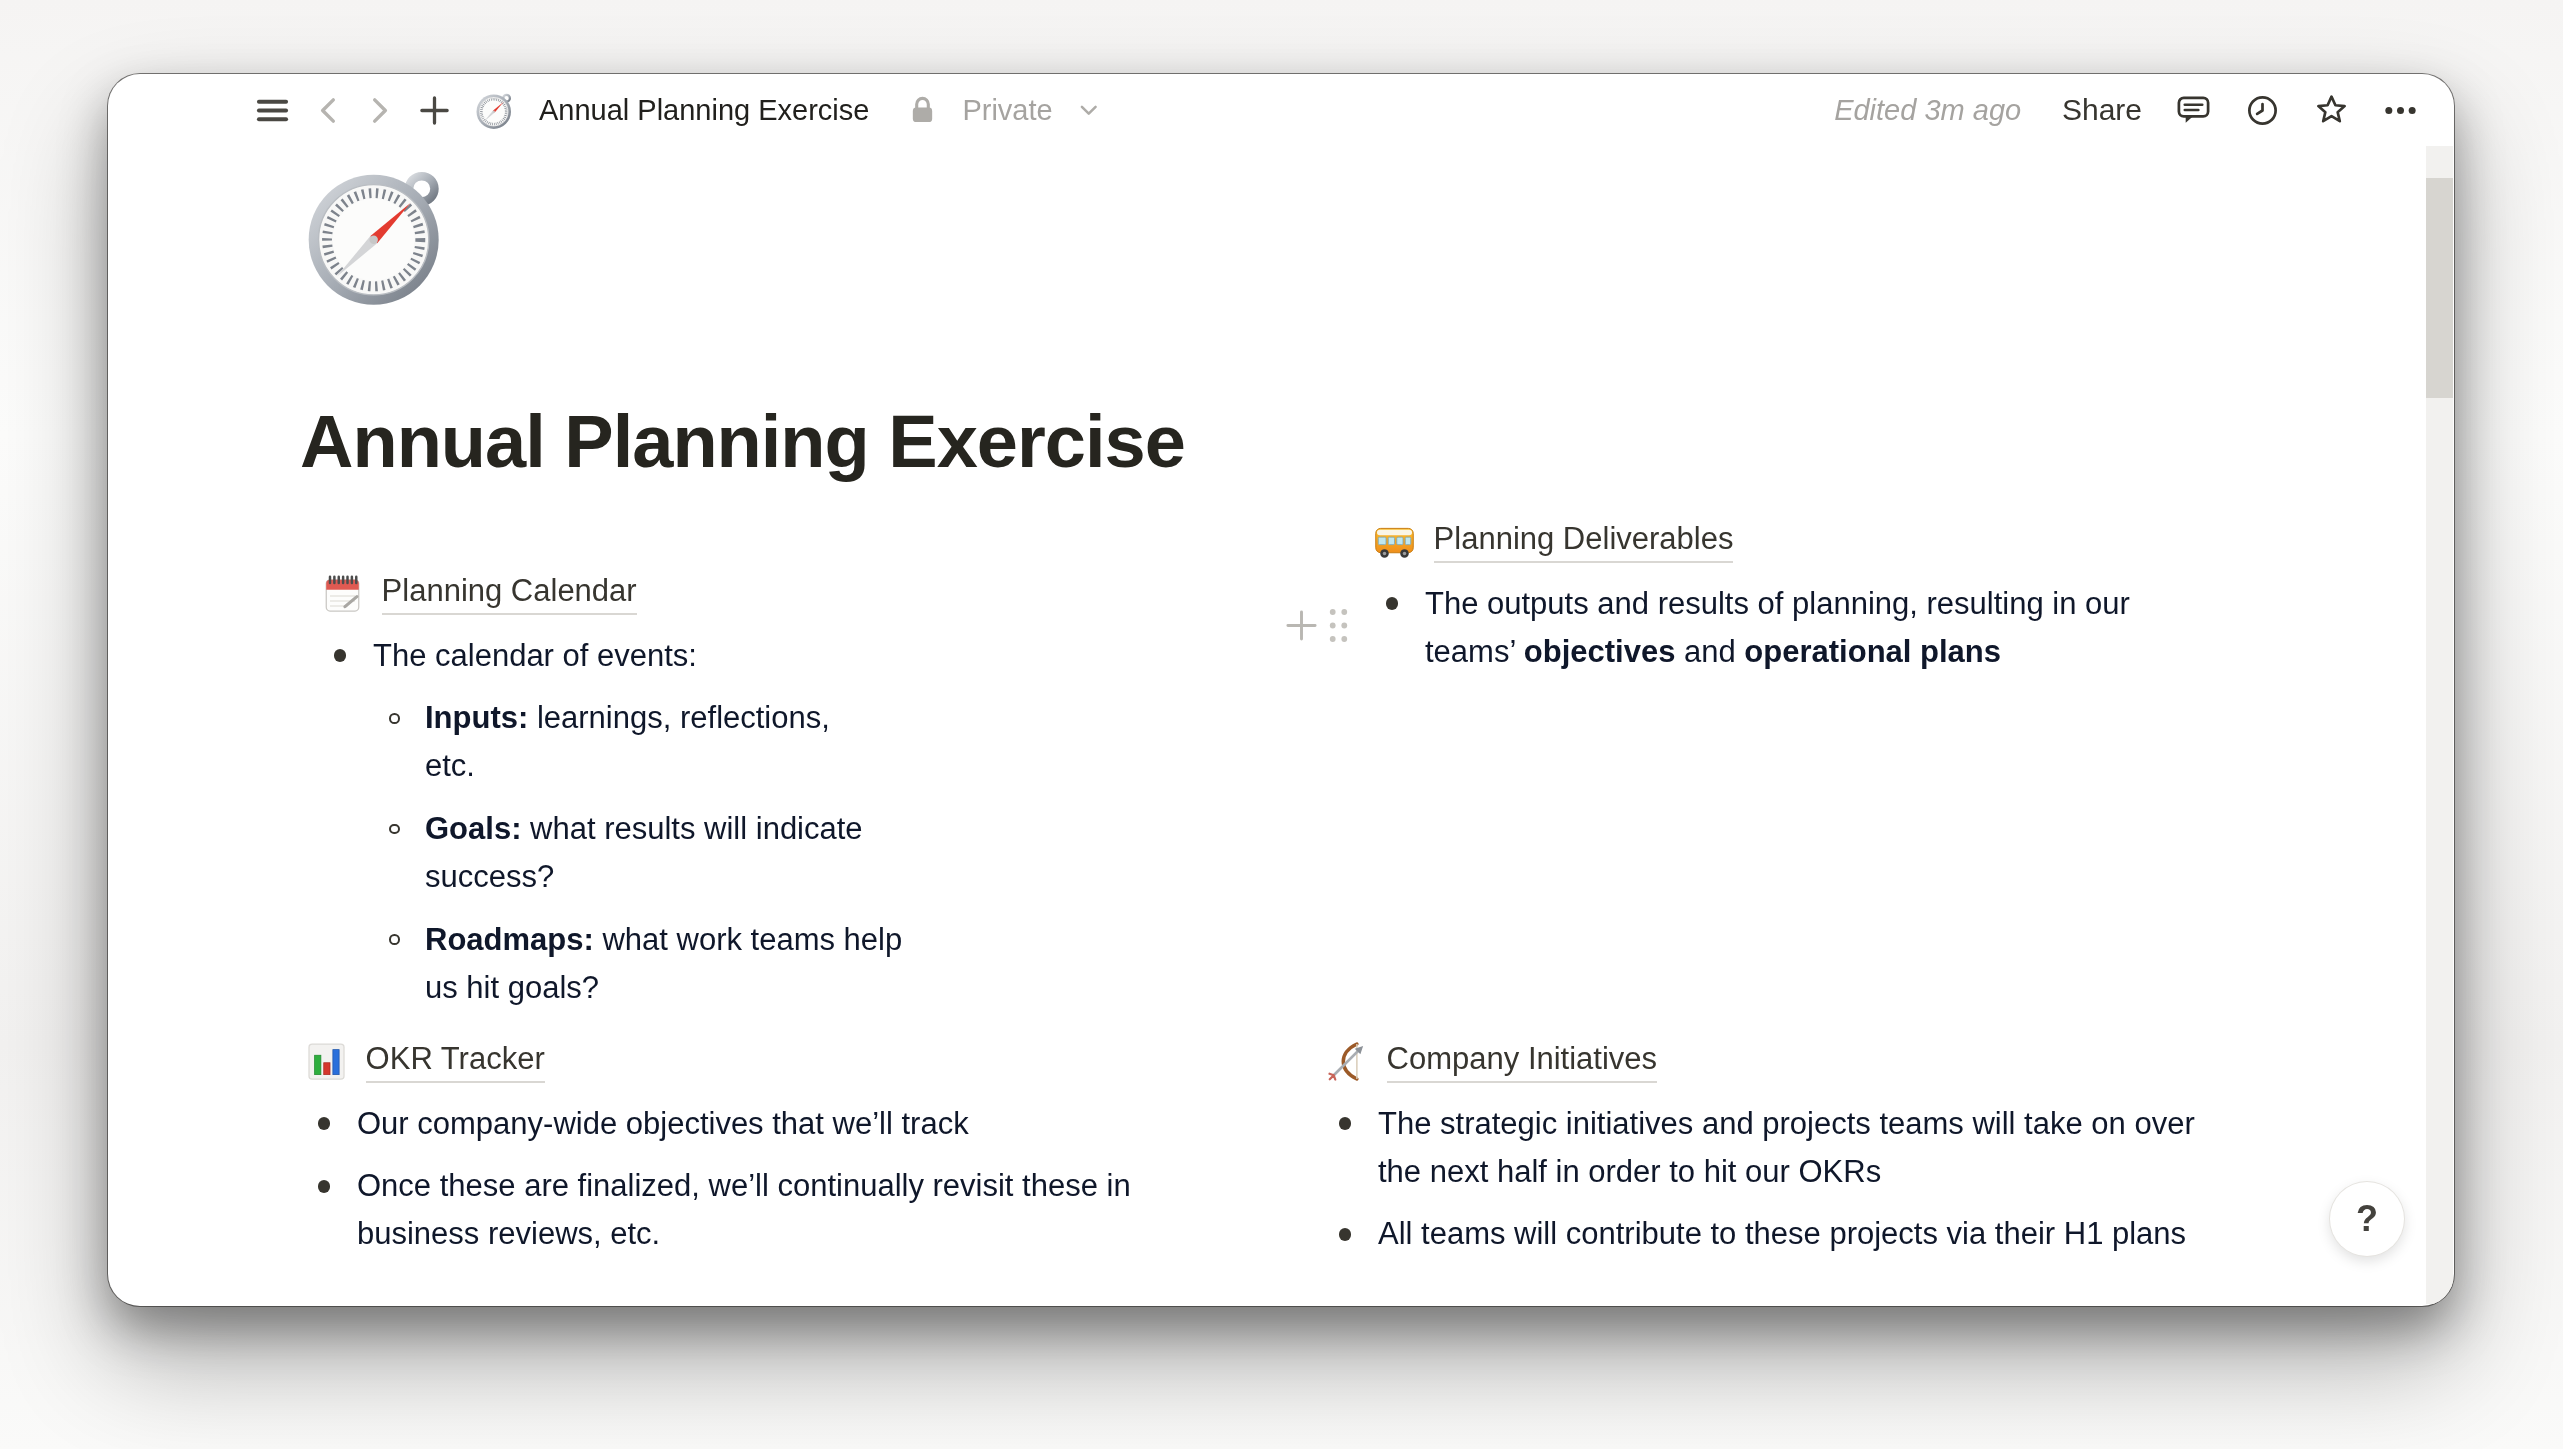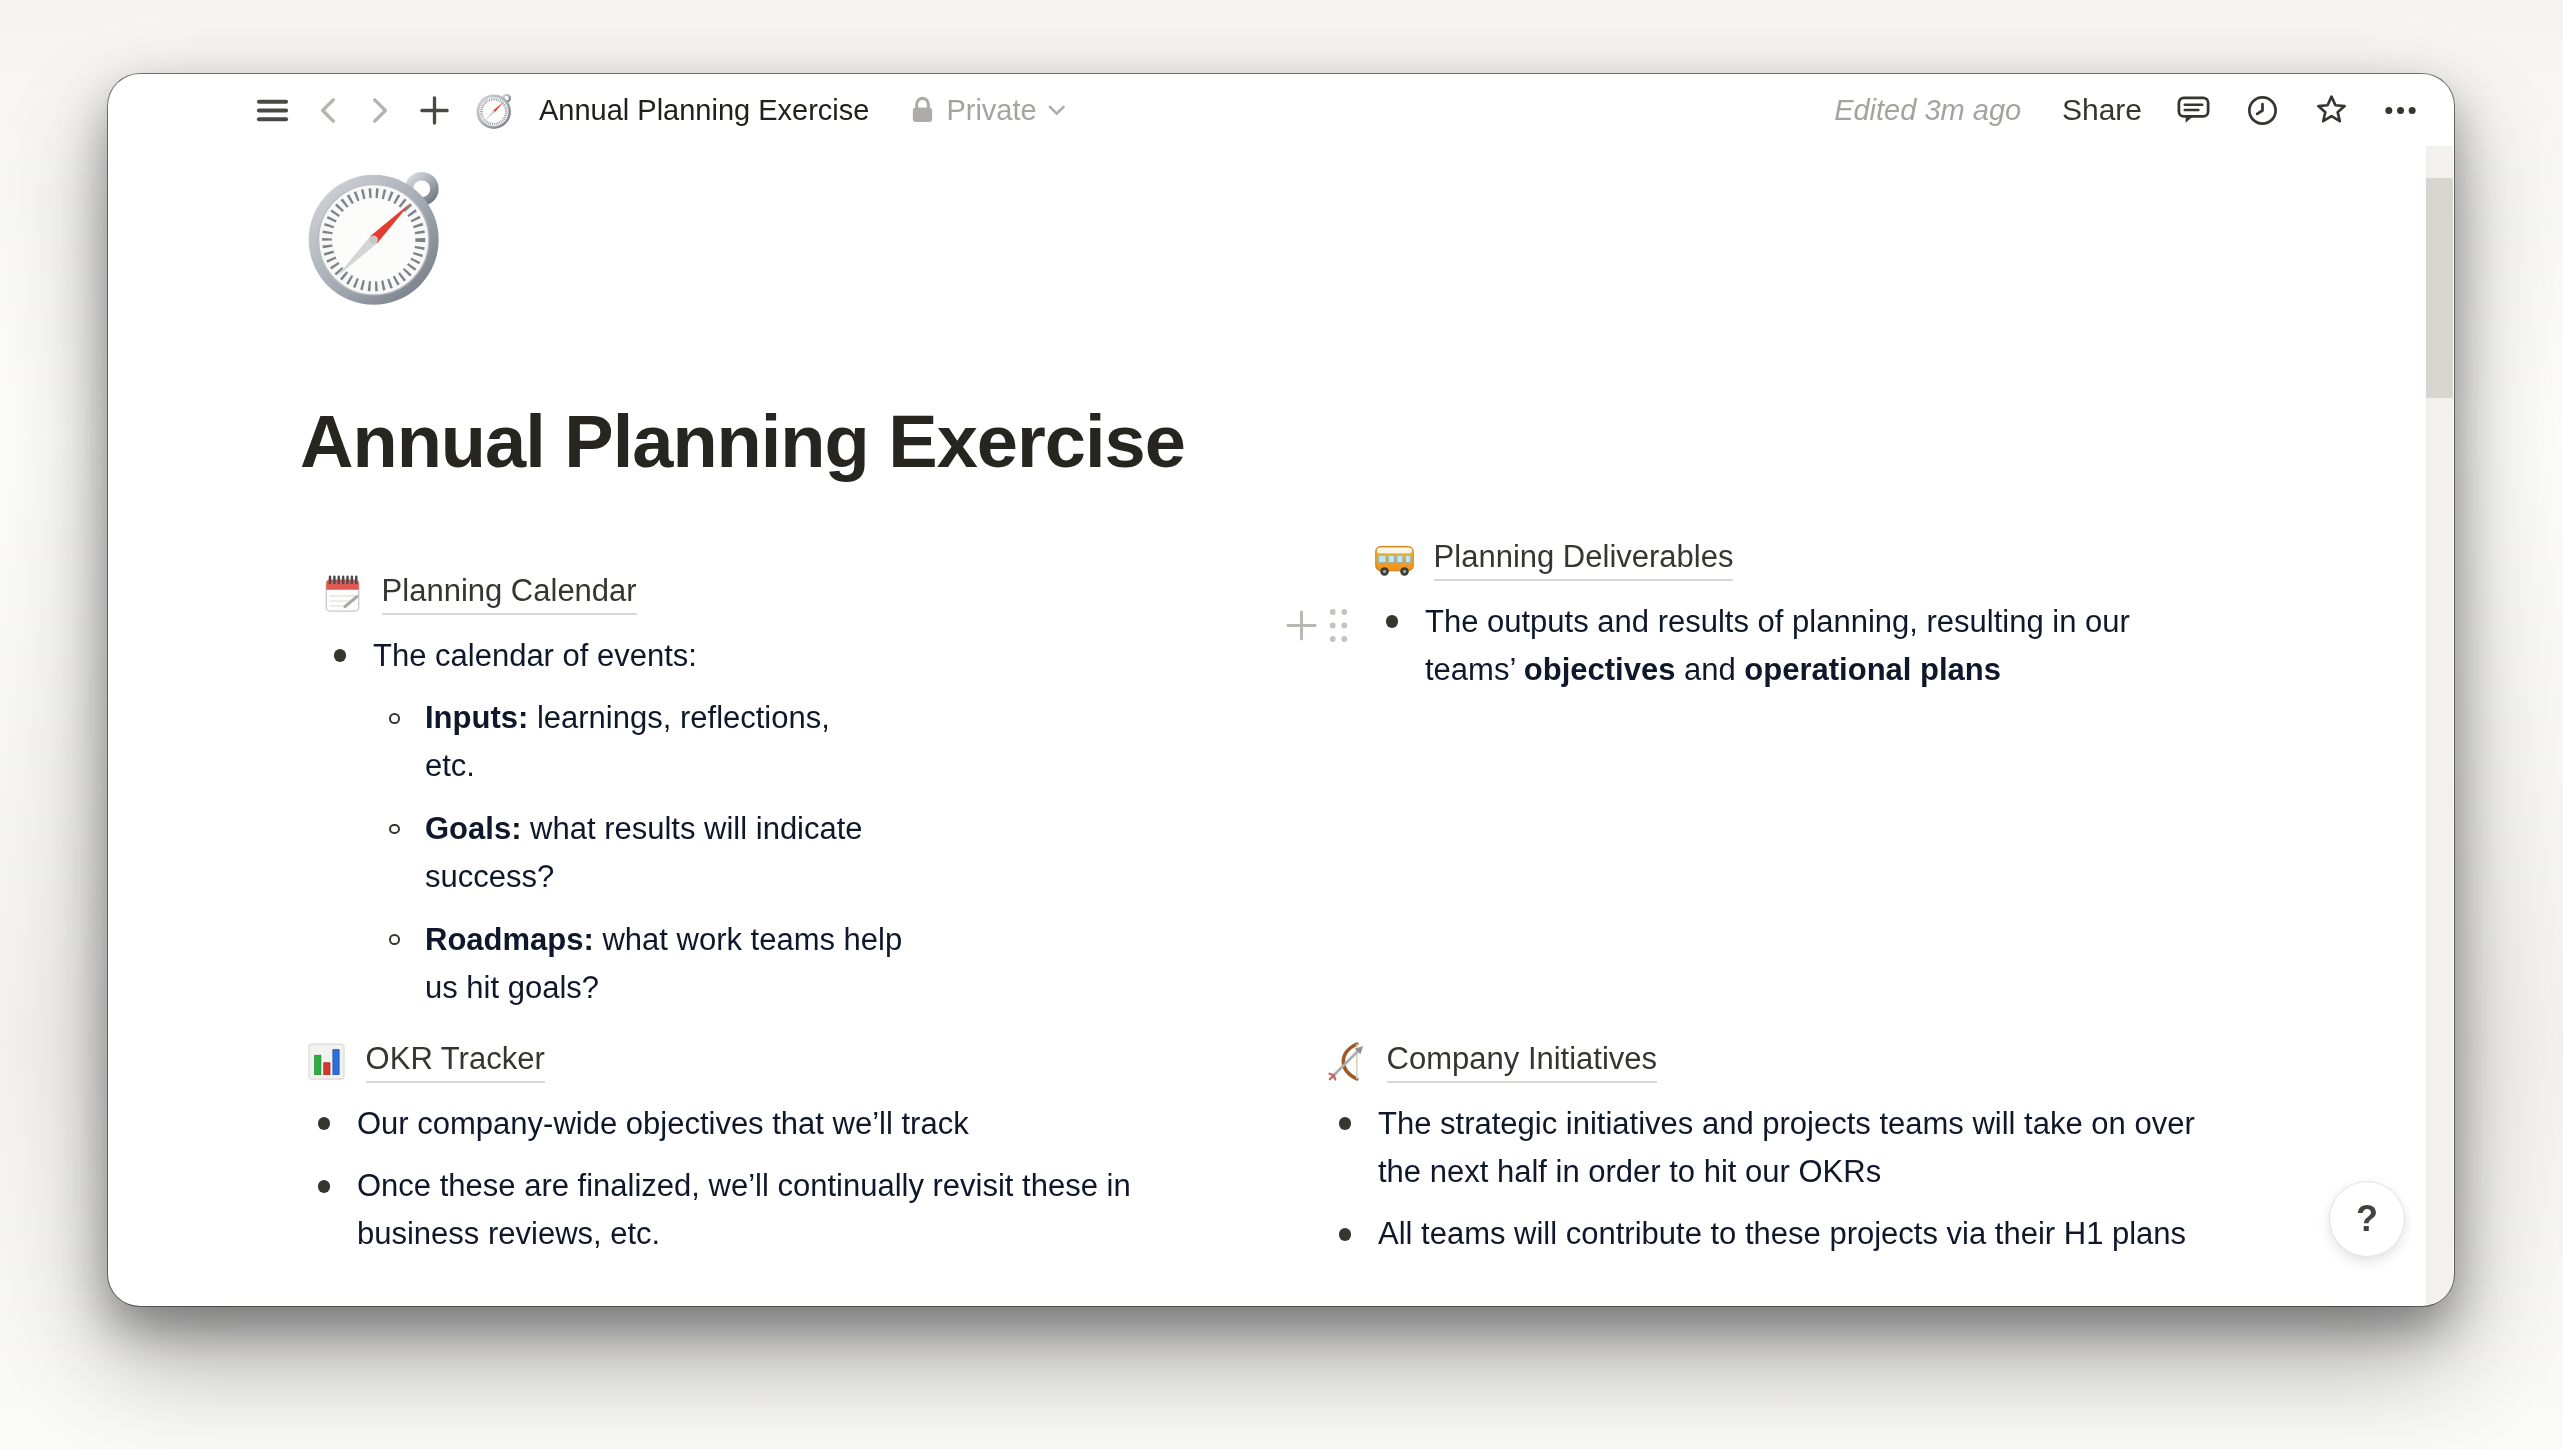--- a/index.html
+++ b/index.html
@@ -17,35 +17,35 @@
   
   .toolbar {
     position:absolute; left:0; right:0; top:0; height:72px;
     display:flex; align-items:center; padding:0 36px 0 147px;
   }
   .tb-left { display:flex; align-items:center; gap:23.4px; }
   .tb-right { margin-left:auto; display:flex; align-items:center; gap:33px; }
   .tb-icon { display:flex; align-items:center; justify-content:center; }
   .tb-icon svg { display:block; }
   .tb-title { font-size:29px; color:#21201d; margin-left:2px; white-space:nowrap; }
-  .tb-privacy { display:flex; align-items:center; gap:9px; margin-left:15.6px; }
+  .tb-privacy { display:flex; align-items:center; gap:25px; margin-left:15.6px; }
   .tb-privacy-label { font-size:29px; color:#a5a3a0; }
   .tb-edited { font-size:29px; color:#a5a3a0; margin-right:7.8px; white-space:nowrap;font-style:italic; }
   .tb-share { font-size:30px; color:#37352f; }
   
   .page-icon { position:absolute; left:195px; top:88px; width:147px; height:147px; }
   .page-icon svg { width:147px; height:147px; display:block; }
   .page-title {
     position:absolute; left:192px; top:322px;
     font-size:74px; line-height:92px; font-weight:700; letter-spacing:-1px; color:#26251f;
     white-space:nowrap;
   }
   .section { position:absolute; }
   #sec0 { left:212px;  top:461px; width:684px;margin-top:34px;  }
-  #sec1 { left:1264px; top:461px; width:938px;  }
+  #sec1 { left:1264px; top:443px; width:938px;  }
   #sec2 { left:196px;  top:963px; width:967px;  }
   #sec3 { left:1217px; top:963px; width:977px; }
   .section-heading { display:flex; align-items:center; gap:16.6px; height:48px; }
   .section-heading .emoji { width:45px; height:45px; flex:0 0 auto; }
   .section-heading .emoji svg { width:45px; height:45px; display:block; }
   .section-title {
     font-size:31px; font-weight:500; color:#37352f; line-height:39px;
     border-bottom:2px solid #d9d7d3; padding-bottom:2.9px; white-space:nowrap;
   }
   .block { position:relative; margin-top:14.7px; font-size:31px; line-height:48px; color:#0f172a; }

